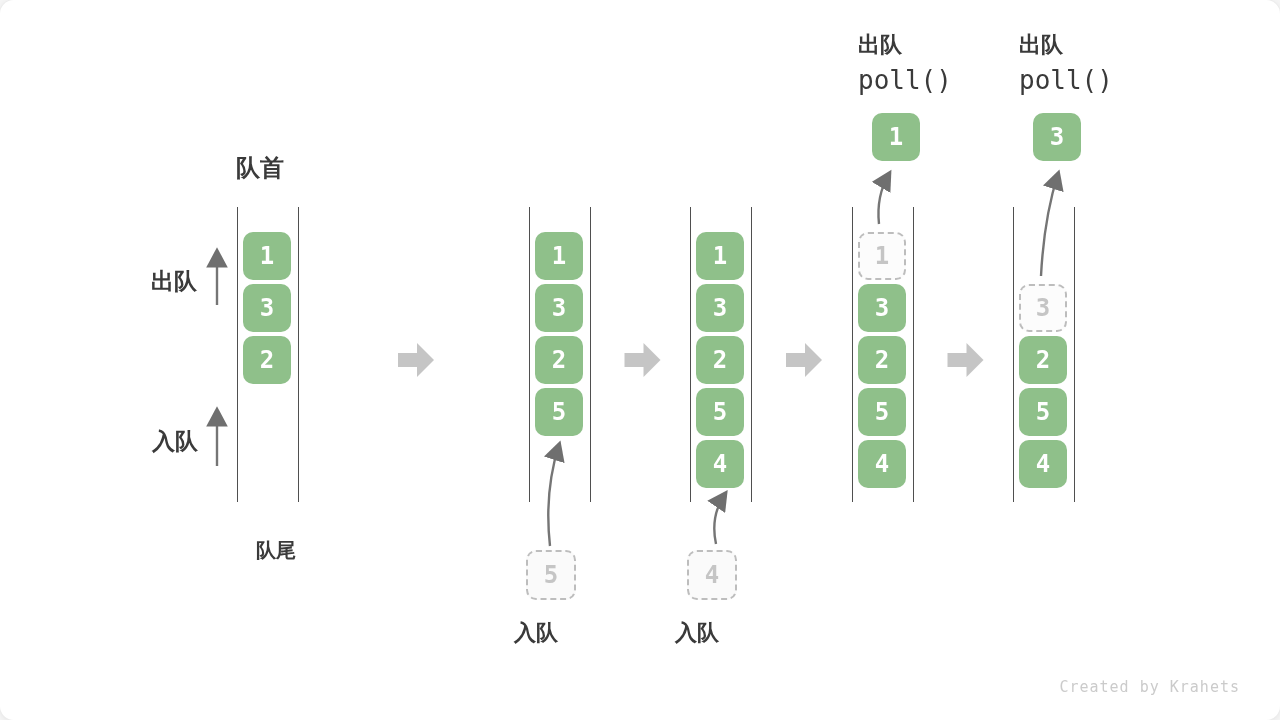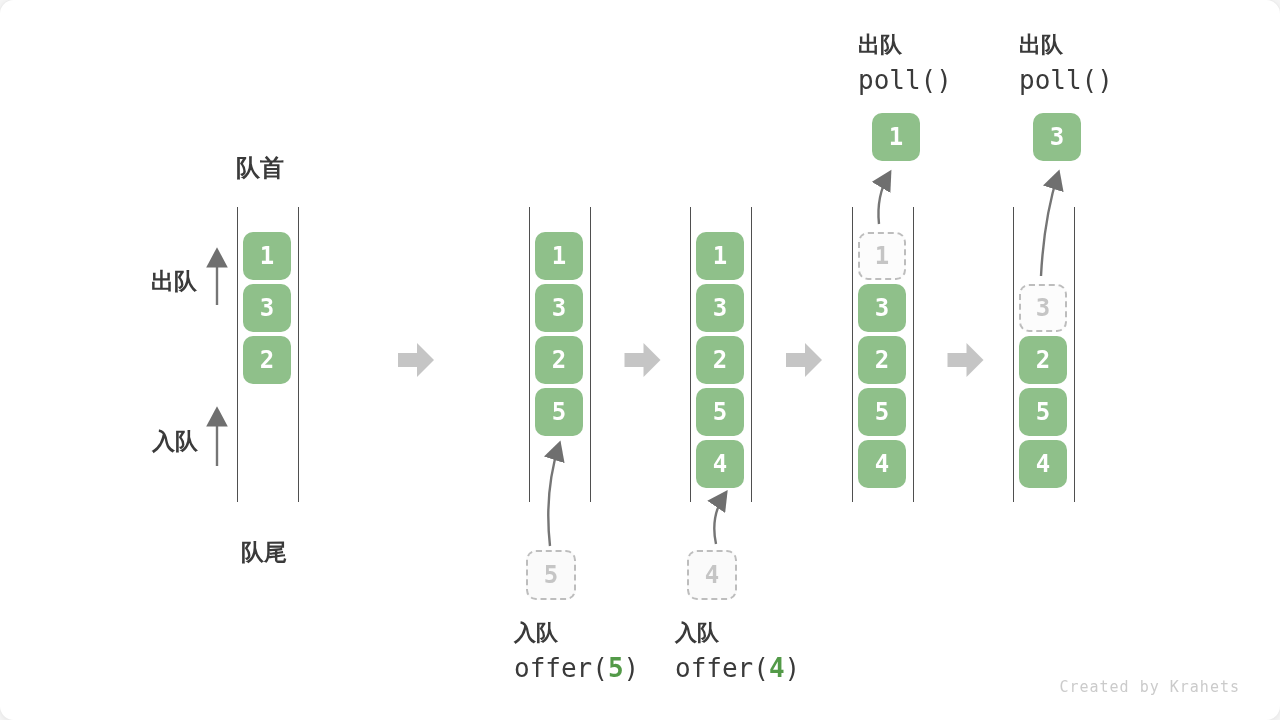--- a/index.html
+++ b/index.html
@@ -26,21 +26,21 @@
     background: #e7e7e7;
     border-radius: 8px;
     display: flex; align-items: center; justify-content: center;
     gap: 10px;
   }
   .title-zh { font-size: 28px; font-weight: bold; color: #2f2f2f; }
   .title-en { font-size: 26px; color: #3a3a3a; font-family: "DejaVu Sans Mono", monospace; }
 
   .zh-label { color: #3a3a3a; font-weight: bold; }
   .front-label { left: 236px; top: 152px; font-size: 24px; }
-  .rear-label  { left: 241px; top: 537px; font-size: 23px; }
+  .rear-label  { left: 256px; top: 537px; font-size: 20px; }
   .deq-side-label { left: 151px; top: 266px; font-size: 23px; }
   .enq-side-label { left: 152px; top: 426px; font-size: 23px; }
 
   
   .rail {
     width: 1.6px; top: 207px; height: 295px;
     background: #4f4f4f;
   }
 
   
@@ -102,33 +102,31 @@
       <div class="abs qbox solid" style="left: 243px; top: 336px;">2</div>
       <div class="abs rail" style="left: 528.5px;"></div>
       <div class="abs rail" style="left: 589.5px;"></div>
       <div class="abs qbox solid" style="left: 535px; top: 232px;">1</div>
       <div class="abs qbox solid" style="left: 535px; top: 284px;">3</div>
       <div class="abs qbox solid" style="left: 535px; top: 336px;">2</div>
       <div class="abs qbox solid" style="left: 535px; top: 388px;">5</div>
       <div class="abs qbox pending" style="left: 526px; top: 550px;">5</div>
       <div class="abs stage-text" style="left: 514px; top: 616px;">
         <div class="zh-line" style="position: static;">入队</div>
-        <div class="code-line" style="position: static;"><span>offer(</span><span class="code-arg">5</span><span>)</span></div>
       </div>
       <div class="abs rail" style="left: 689.5px;"></div>
       <div class="abs rail" style="left: 750.5px;"></div>
       <div class="abs qbox solid" style="left: 696px; top: 232px;">1</div>
       <div class="abs qbox solid" style="left: 696px; top: 284px;">3</div>
       <div class="abs qbox solid" style="left: 696px; top: 336px;">2</div>
       <div class="abs qbox solid" style="left: 696px; top: 388px;">5</div>
       <div class="abs qbox solid" style="left: 696px; top: 440px;">4</div>
       <div class="abs qbox pending" style="left: 687px; top: 550px;">4</div>
       <div class="abs stage-text" style="left: 675px; top: 616px;">
         <div class="zh-line" style="position: static;">入队</div>
-        <div class="code-line" style="position: static;"><span>offer(</span><span class="code-arg">4</span><span>)</span></div>
       </div>
       <div class="abs rail" style="left: 851.5px;"></div>
       <div class="abs rail" style="left: 912.5px;"></div>
       <div class="abs qbox dashed" style="left: 858px; top: 232px;">1</div>
       <div class="abs qbox solid" style="left: 858px; top: 284px;">3</div>
       <div class="abs qbox solid" style="left: 858px; top: 336px;">2</div>
       <div class="abs qbox solid" style="left: 858px; top: 388px;">5</div>
       <div class="abs qbox solid" style="left: 858px; top: 440px;">4</div>
       <div class="abs qbox solid" style="left: 872px; top: 113px;">1</div>
       <div class="abs stage-text" style="left: 858px; top: 28px;">

